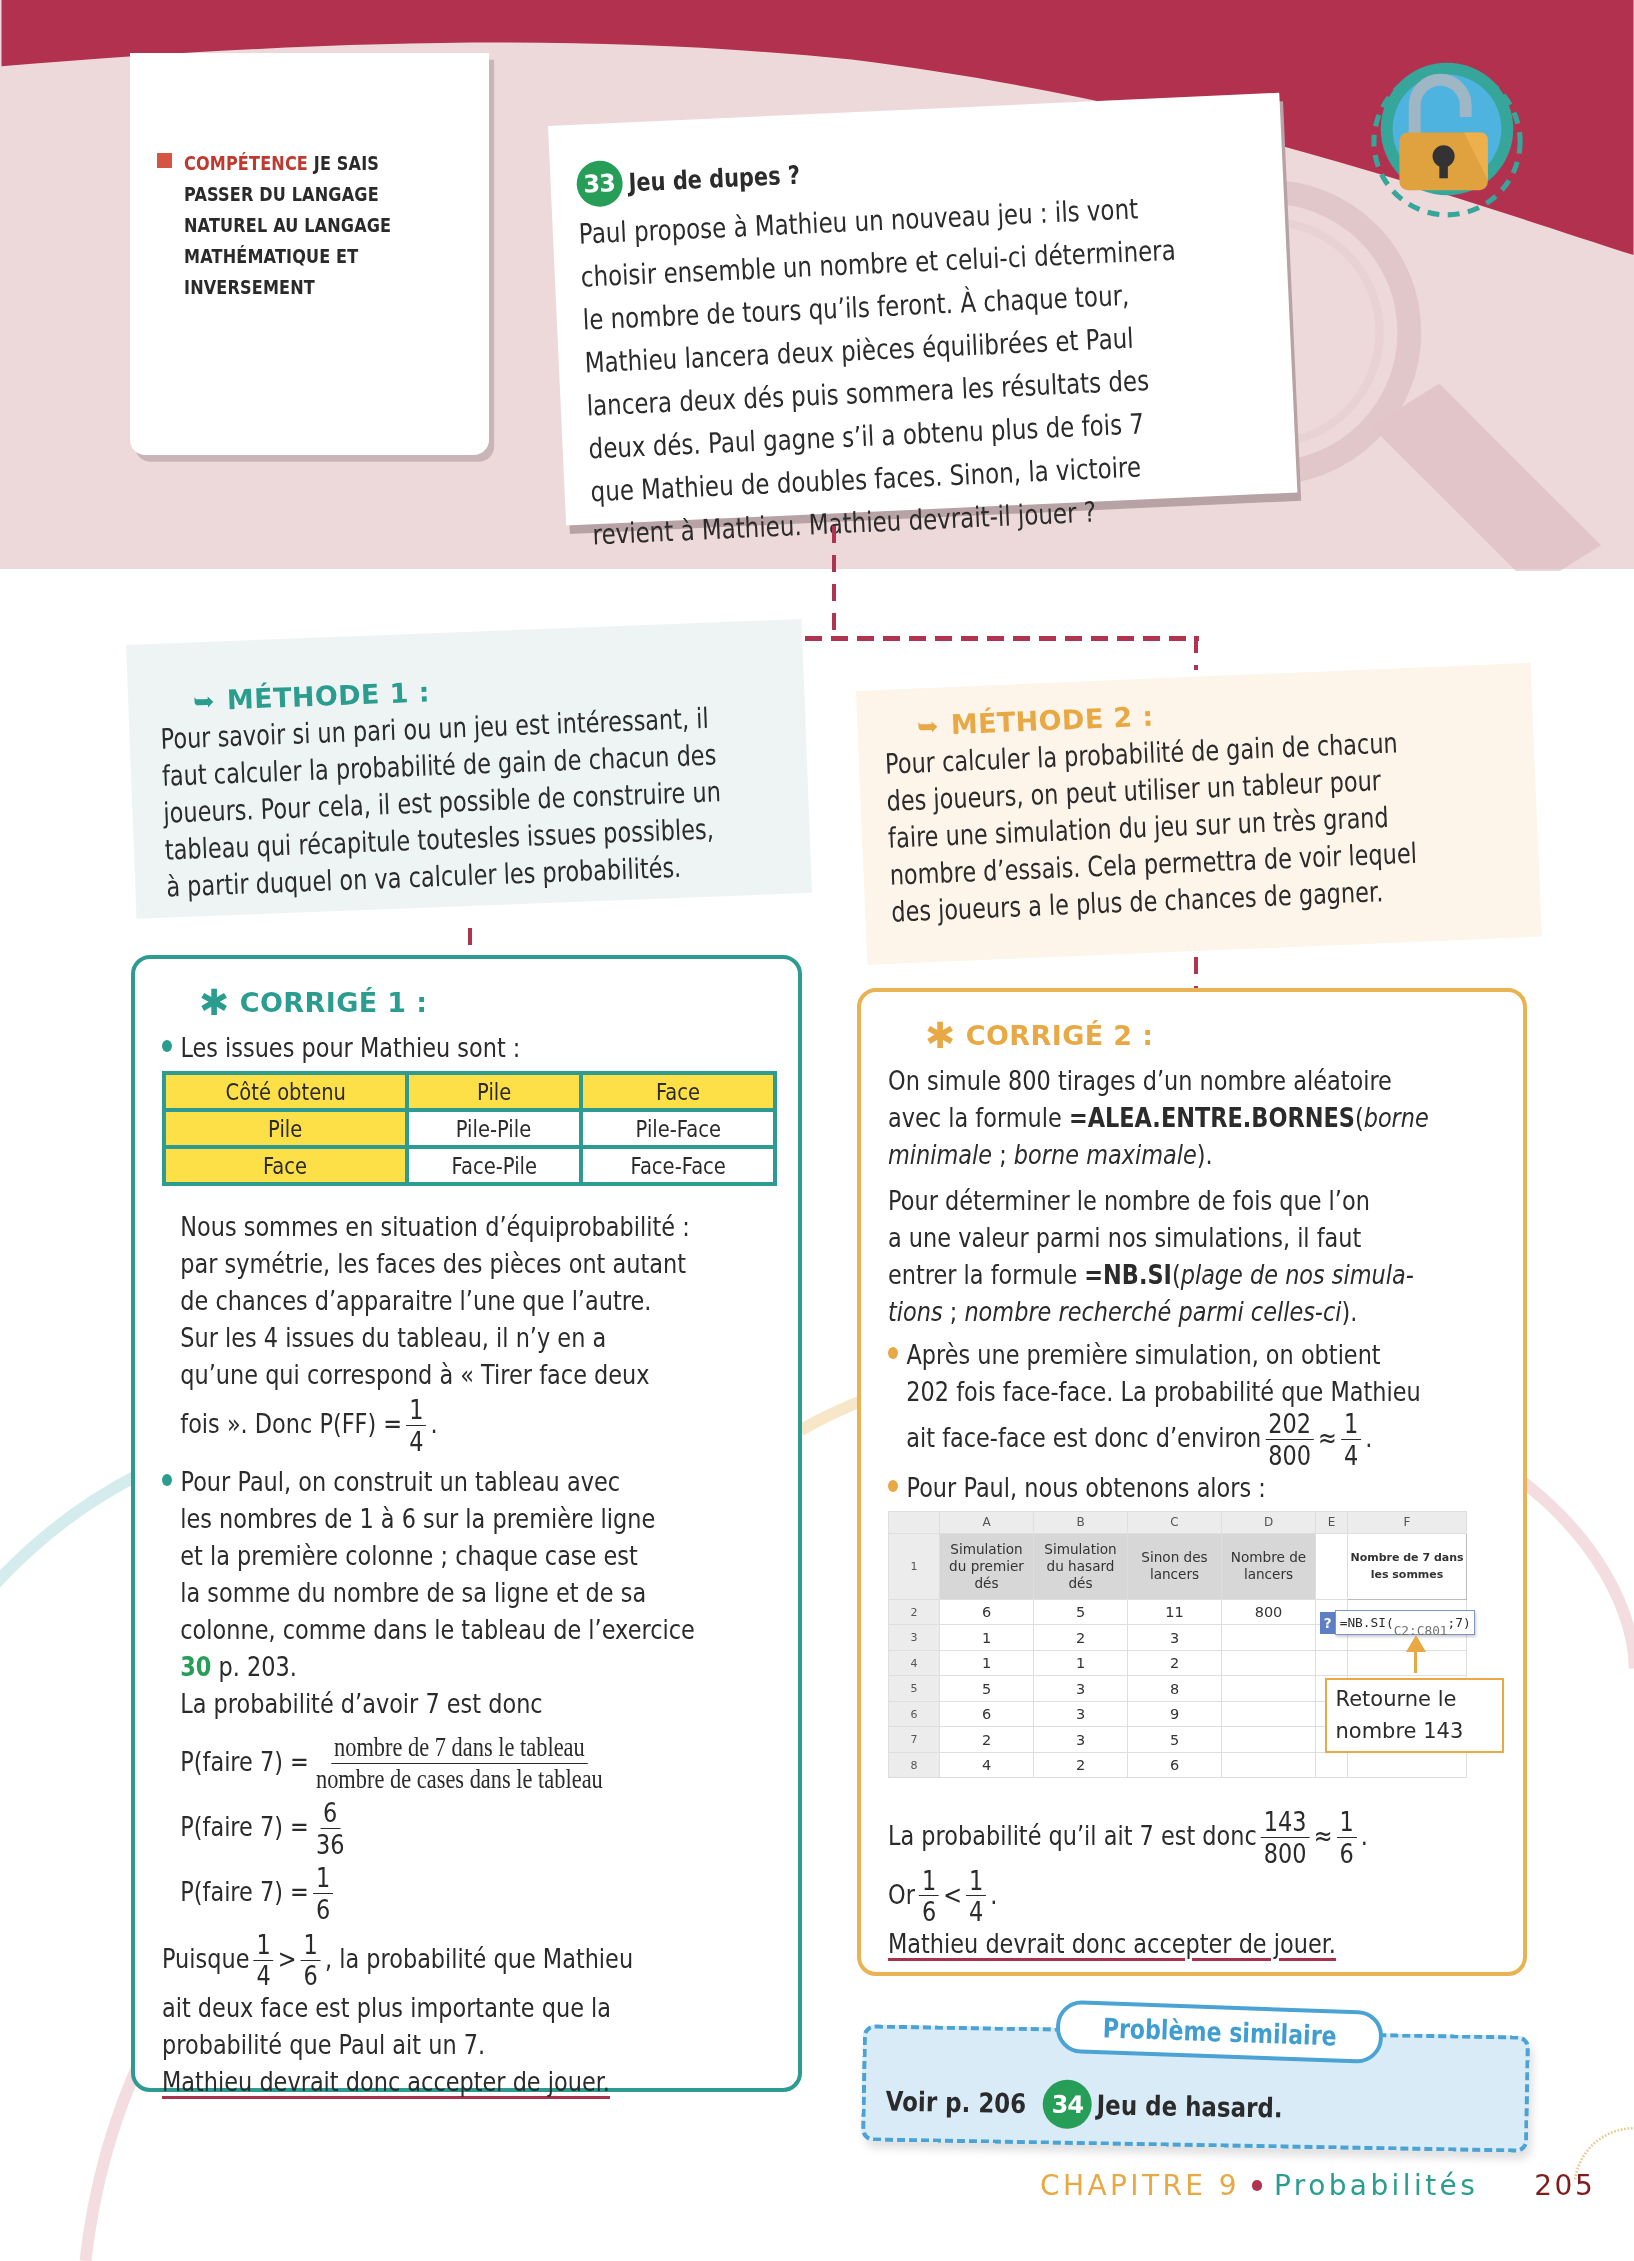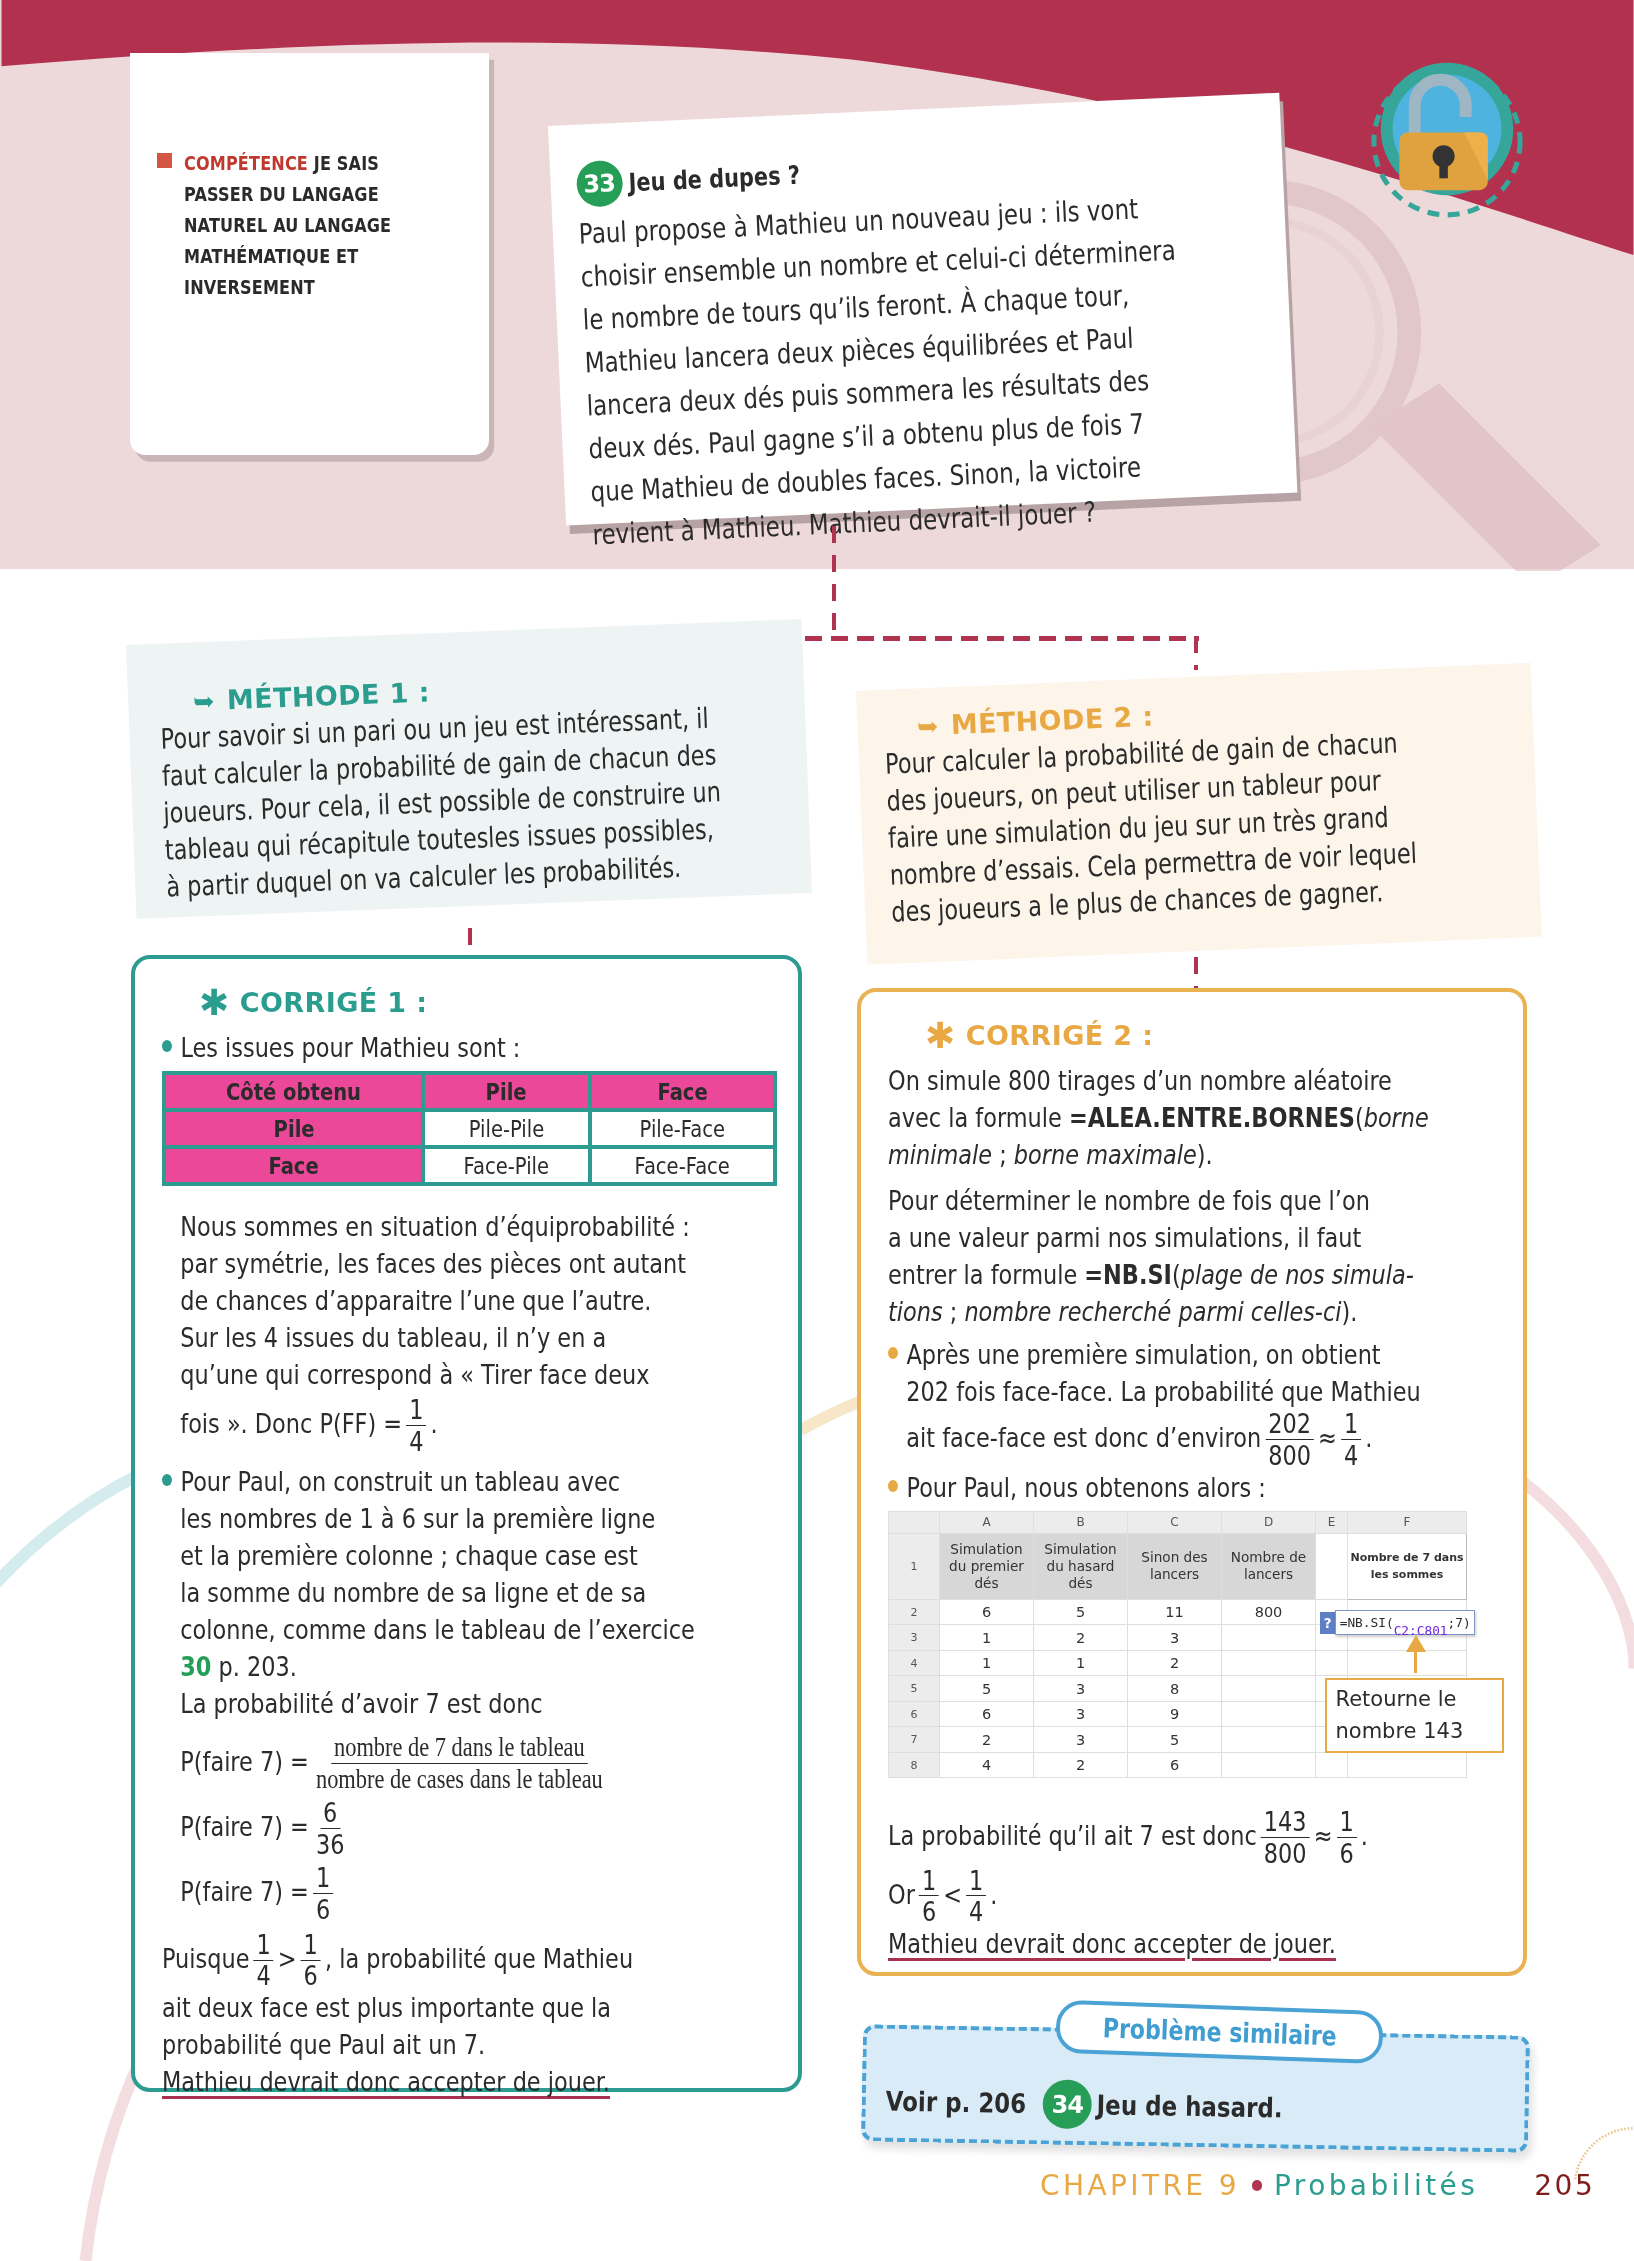--- a/index.html
+++ b/index.html
@@ -71,36 +71,36 @@
   
   .frac { display: inline-flex; flex-direction: column; align-items: center; vertical-align: middle; margin: 0 5.1px; line-height: 1; }
   .frac .n { padding: 0 3.4px 1.7px; border-bottom: 1.7px solid #2b2b2b; }
   .frac .d { padding: 1.7px 3.4px 0; }
   .frac.serif { font-family: "Liberation Serif", serif; font-size: 28px; }
 
   
   .issues-table { border-collapse: collapse; margin: 5.1px 0 22px 0; width: 615px; font-family: "DejaVu Sans", sans-serif; }
   .issues-table td { border: 4.3px solid #2e9b92; height: 37px; text-align: center; font-size: 23px; }
   .issues-table td span { display: inline-block; transform: scaleX(0.85); }
-  .issues-table .hd { background: #ec4899; font-weight: bold; }
+  .issues-table .hd { background: #fde047; font-weight: normal; }
   .issues-table .cell { background: #fff; }
 
   
   .sheet { position: relative; width: 621px; height: 289px; margin: 5.1px 0 8.5px 0; background: #fff; font-family: "DejaVu Sans", sans-serif; }
   .sheet table { border-collapse: collapse; position: absolute; left: 0; top: 0; }
   .sheet td { border: 0.9px solid #dedede; text-align: center; font-size: 14.5px; color: #333; height: 25.5px; padding: 0; }
   .sheet .colhd td { background: #ececec; font-size: 12px; height: 22px; color: #555; }
   .sheet .rowhd { background: #ececec; font-size: 11px; color: #555; width: 51px; }
   .sheet .hdrow td.h { background: #d7d7d7; font-size: 13.6px; line-height: 17px; height: 66px; }
   .sheet .hdrow td.hF { background: #fff; font-weight: bold; font-size: 11px; line-height: 17px; border: 0.9px solid #bbb; }
   .sheet .selC { border-left: 1.7px dashed #d4a04a !important; border-right: 1.7px dashed #d4a04a !important; }
   .formula-pop { position: absolute; left: 432px; top: 99px; height: 25.5px; display: flex; align-items: center; }
   .formula-q { width: 15.3px; height: 22px; background: #5d7fc6; color: #fff; font-size: 13.6px; font-weight: bold; display: flex; align-items: center; justify-content: center; }
   .formula-box { height: 25.5px; border: 1.7px solid #7f95c8; background: #fff; font-family: "DejaVu Sans Mono", monospace; font-size: 12.8px; padding: 0 3.4px; display: flex; align-items: center; box-shadow: 0.9px 1.7px 2.6px rgba(0,0,0,0.2); }
-  .formula-box .rng { color: #6d28d9; margin-top: 16px; }
+  .formula-box .rng { color: #737373; margin-top: 16px; }
   .callout-arrow { position: absolute; left: 526px; top: 128px; width: 3.4px; height: 34px; background: #e8a843; }
   .callout-arrowhead { position: absolute; left: 518px; top: 124px; width: 0; height: 0; border-left: 10.2px solid transparent; border-right: 10.2px solid transparent; border-bottom: 17px solid #e8a843; }
   .callout { position: absolute; left: 437px; top: 167px; width: 179px; height: 75px; border: 2.6px solid #e8a843; background: #fff; padding: 3.4px 8.5px; font-family: "DejaVu Sans", sans-serif; font-size: 21px; line-height: 32px; color: #2b2b2b; }
 
   
   .similar { position: absolute; left: 862px; top: 2030px; width: 667px; height: 117px; background: #d8ebf7; border: 4.3px dashed #4aa3d4; border-radius: 12px; transform: rotate(1deg); box-shadow: 3.4px 6.8px 8.5px rgba(0,0,0,0.12); }
   .similar-tag { position: absolute; left: 189px; top: -29px; height: 53px; padding: 0 17px; background: #fff; border: 4.3px solid #4aa3d4; border-radius: 25.5px; color: #3f9dd0; font-family: "DejaVu Sans", sans-serif; font-weight: bold; font-size: 27px; display: flex; align-items: center; transform: rotate(1deg); }
   .similar-tag span { display: inline-block; transform: scaleX(0.82); }
   .similar-body { position: absolute; left: 20.4px; top: 48px; display: flex; align-items: center; font-family: "DejaVu Sans", sans-serif; font-weight: bold; font-size: 27px; color: #2b2b2b; }
   .similar-body .t { display: inline-block; transform: scaleX(0.85); transform-origin: left; }

